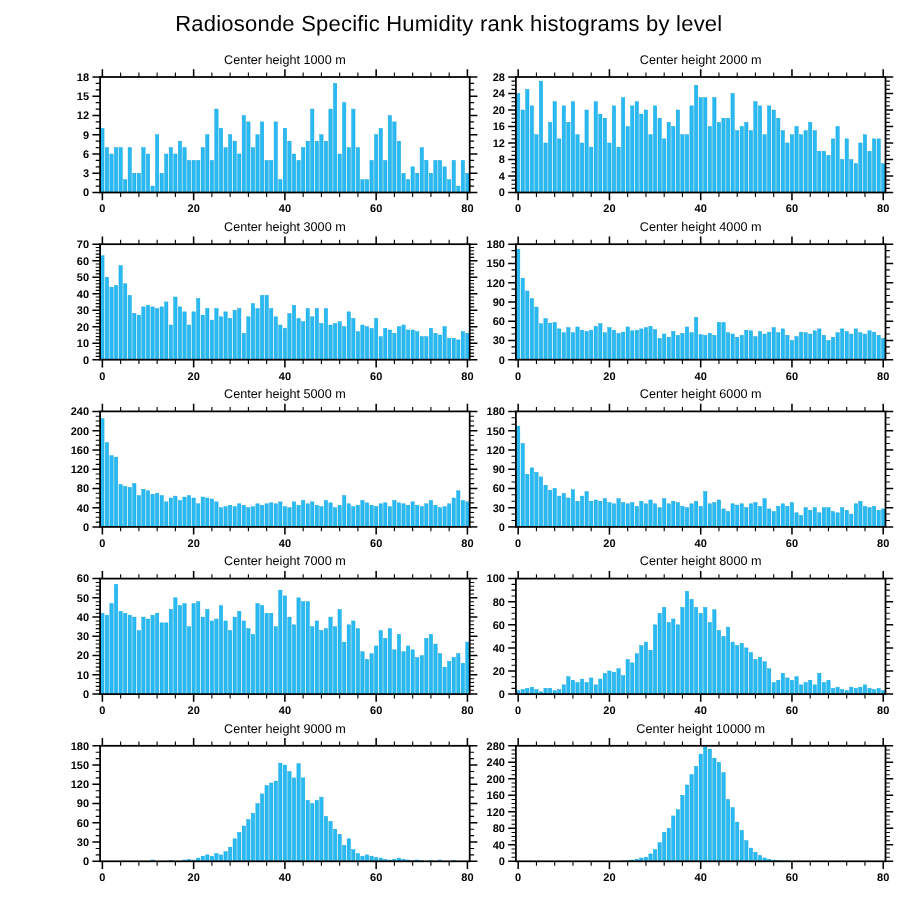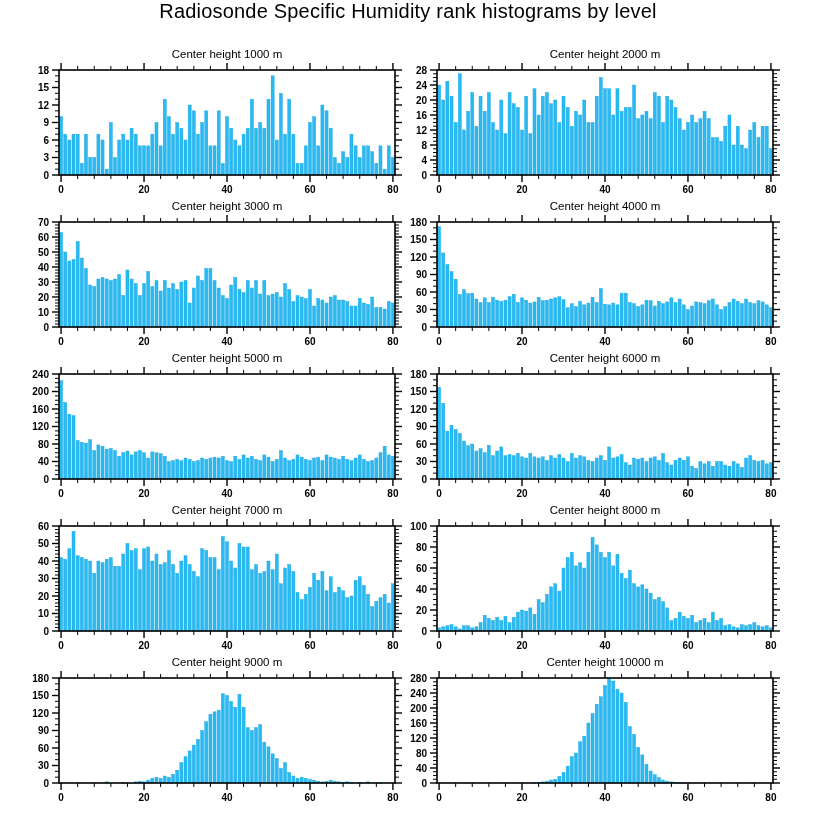--- a/index.html
+++ b/index.html
@@ -1,20 +1,20 @@
 <!DOCTYPE html>
 <html><head>
 <meta charset="utf-8">
 <style>
   html,body{margin:0;padding:0;background:#ffffff;}
   body{width:816px;height:824px;overflow:hidden;font-family:"Liberation Sans",sans-serif;color:#000;}
   header{height:44px;}
-  h1{margin:0;text-align:center;font-size:20px;font-weight:400;letter-spacing:0.2px;}
+  h1{margin:0;padding-top:11px;text-align:center;font-size:20px;font-weight:400;letter-spacing:0.2px;}
   .grid{display:grid;grid-template-columns:408px 408px;}
-  .panel{width:408px;height:152px;}
+  .panel{width:408px;height:152px;padding-left:32px;}
   svg{display:block;}
   .ptitle{font:400 11.5px "Liberation Sans",sans-serif;text-anchor:middle;fill:#000;}
   .ylab{font:700 10px "Liberation Sans",sans-serif;text-anchor:end;fill:#000;}
   .xlab{font:700 10px "Liberation Sans",sans-serif;text-anchor:middle;fill:#000;}
 </style>
 </head>
 <body>
 
 <header>
   <h1>Radiosonde Specific Humidity rank histograms by level</h1>

